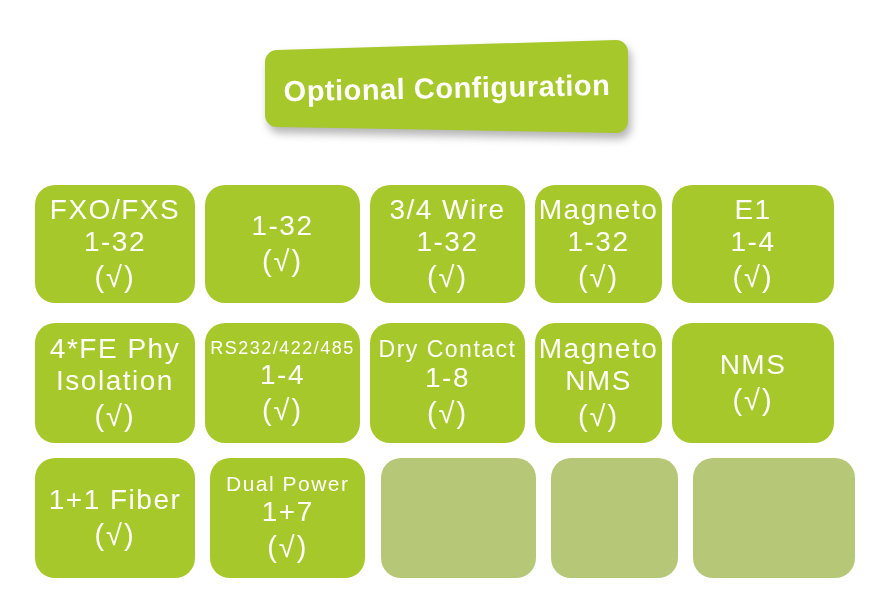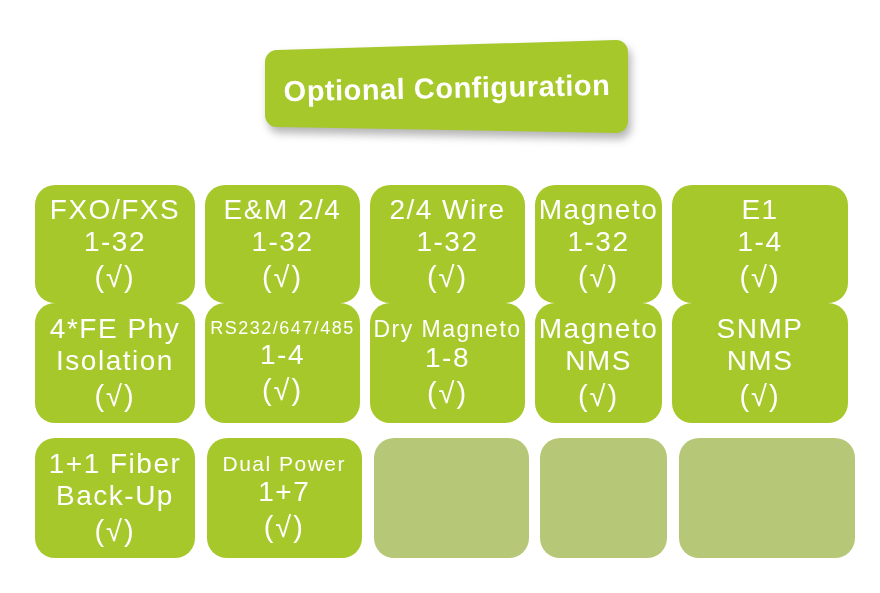--- a/index.html
+++ b/index.html
@@ -53,21 +53,21 @@
     position: absolute;
     left: 35px;
     top: 185px;
     width: 820px;
   }
   .row {
     display: flex;
     gap: 10px;
   }
   .row-1 { margin-top: 0; }
-  .row-2 { }
+  .row-2 { margin-top: 20px; }
   .row-3 { margin-top: 15px; justify-content: space-between; }
 
   .card {
     background: var(--green, #a7c82b);
     border-radius: 20px;
     height: 118px;
     display: flex;
     flex-direction: column;
     align-items: center;
     justify-content: center;
@@ -76,21 +76,21 @@
     box-sizing: border-box;
     padding: 4px 2px;
   }
   .row-2 .card, .row-3 .card { height: 120px; }
 
   
   .row > .card:nth-child(1) { width: 160px; }
   .row > .card:nth-child(2) { width: 155px; }
   .row > .card:nth-child(3) { width: 155px; }
   .row > .card:nth-child(4) { width: 127px; }
-  .row > .card:nth-child(5) { width: 176px; }
+  .row > .card:nth-child(5) { width: 162px; }
 
   .card.muted {
     background: var(--muted, #b6c878);
   }
 
   .line {
     white-space: nowrap;
     line-height: 1.15;
   }
   .line.main {
@@ -117,26 +117,25 @@
 
   <div class="grid">
 
     <div class="row row-1">
       <div class="card">
         <div class="line main fit">FXO/FXS</div>
         <div class="line main fit">1-32</div>
         <div class="line check">(√)</div>
       </div>
       <div class="card">
-        <div class="line main fit">E&amp;M 2/4</div>
         <div class="line main fit">1-32</div>
         <div class="line check">(√)</div>
       </div>
       <div class="card">
-        <div class="line main fit">2/4 Wire</div>
+        <div class="line main fit">3/4 Wire</div>
         <div class="line main fit">1-32</div>
         <div class="line check">(√)</div>
       </div>
       <div class="card">
         <div class="line main fit">Magneto</div>
         <div class="line main fit">1-32</div>
         <div class="line check">(√)</div>
       </div>
       <div class="card">
         <div class="line main fit">E1</div>
@@ -145,45 +144,43 @@
       </div>
     </div>
 
     <div class="row row-2">
       <div class="card">
         <div class="line main fit">4*FE Phy</div>
         <div class="line main fit">Isolation</div>
         <div class="line check">(√)</div>
       </div>
       <div class="card">
-        <div class="line main fit" style="font-size: 18px;">RS232/647/485</div>
+        <div class="line main fit" style="font-size: 18px;">RS232/422/485</div>
         <div class="line main fit">1-4</div>
         <div class="line check">(√)</div>
       </div>
       <div class="card">
-        <div class="line main fit" style="font-size: 23px;">Dry Magneto</div>
+        <div class="line main fit" style="font-size: 23px;">Dry Contact</div>
         <div class="line main fit">1-8</div>
         <div class="line check">(√)</div>
       </div>
       <div class="card">
         <div class="line main fit">Magneto</div>
         <div class="line main fit">NMS</div>
         <div class="line check">(√)</div>
       </div>
       <div class="card">
-        <div class="line main fit">SNMP</div>
         <div class="line main fit">NMS</div>
         <div class="line check">(√)</div>
       </div>
     </div>
 
     <div class="row row-3">
       <div class="card">
         <div class="line main fit">1+1 Fiber</div>
-        <div class="line main fit">Back-Up</div>
         <div class="line check">(√)</div>
       </div>
       <div class="card">
         <div class="line main fit" style="font-size: 21px;">Dual Power</div>
         <div class="line main fit">1+7</div>
         <div class="line check">(√)</div>
       </div>
       <div class="card muted"></div>
       <div class="card muted"></div>
       <div class="card muted"></div>

